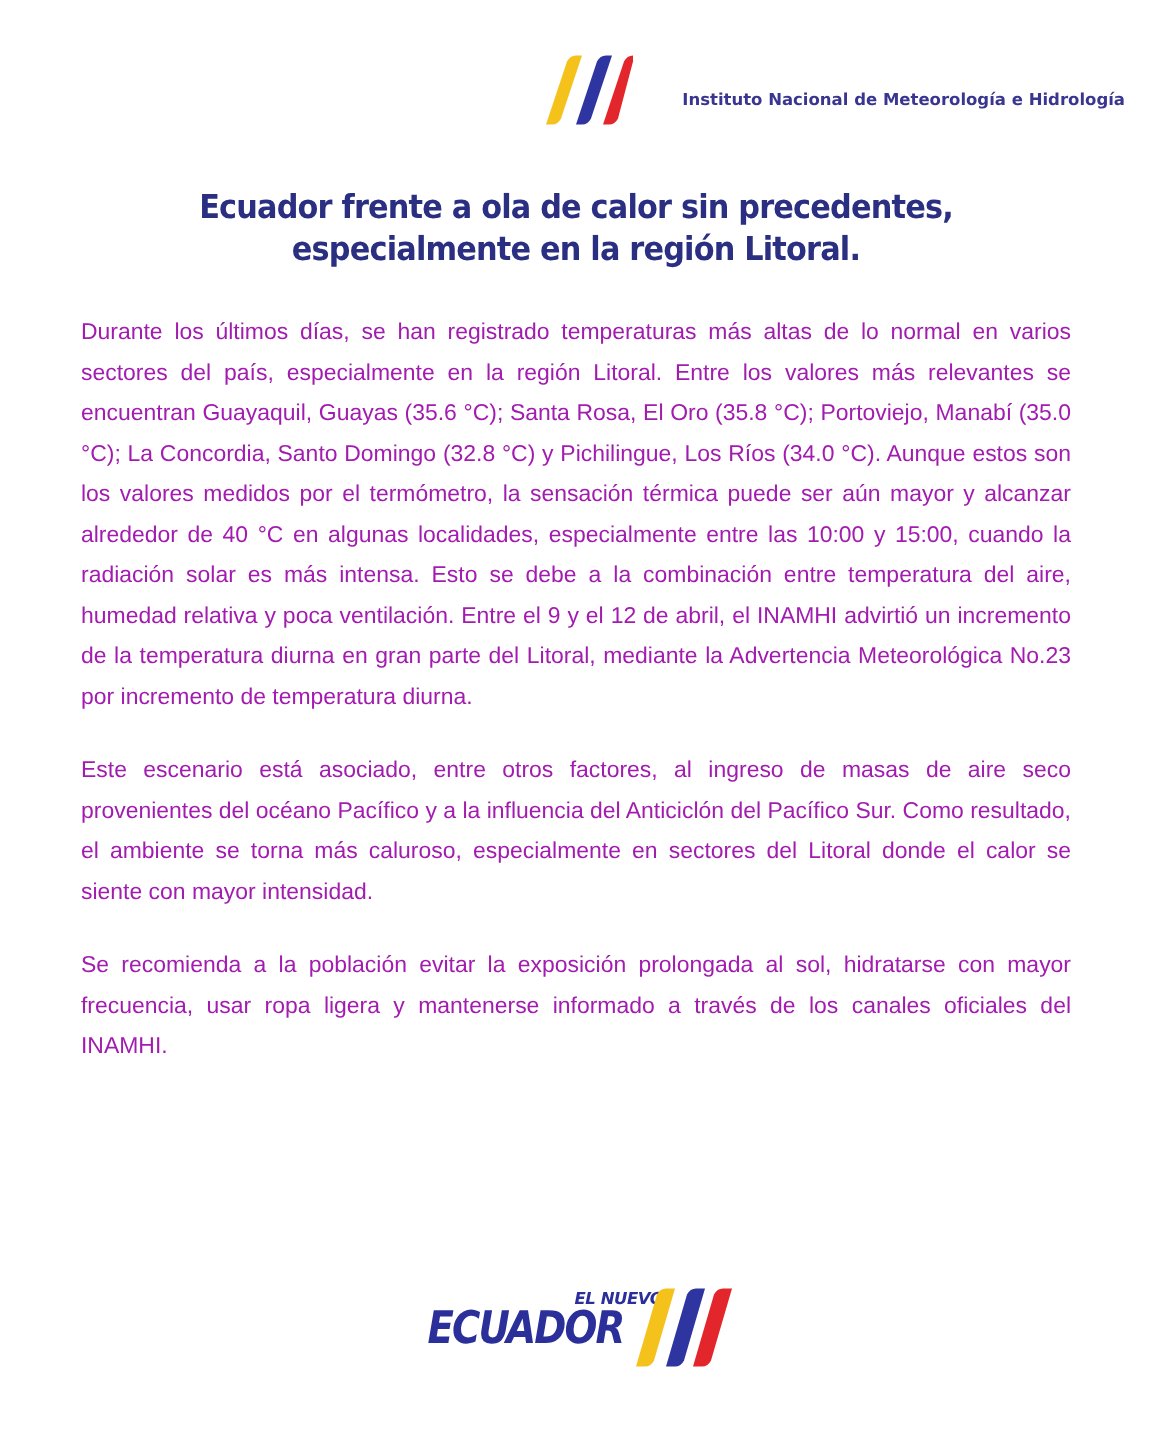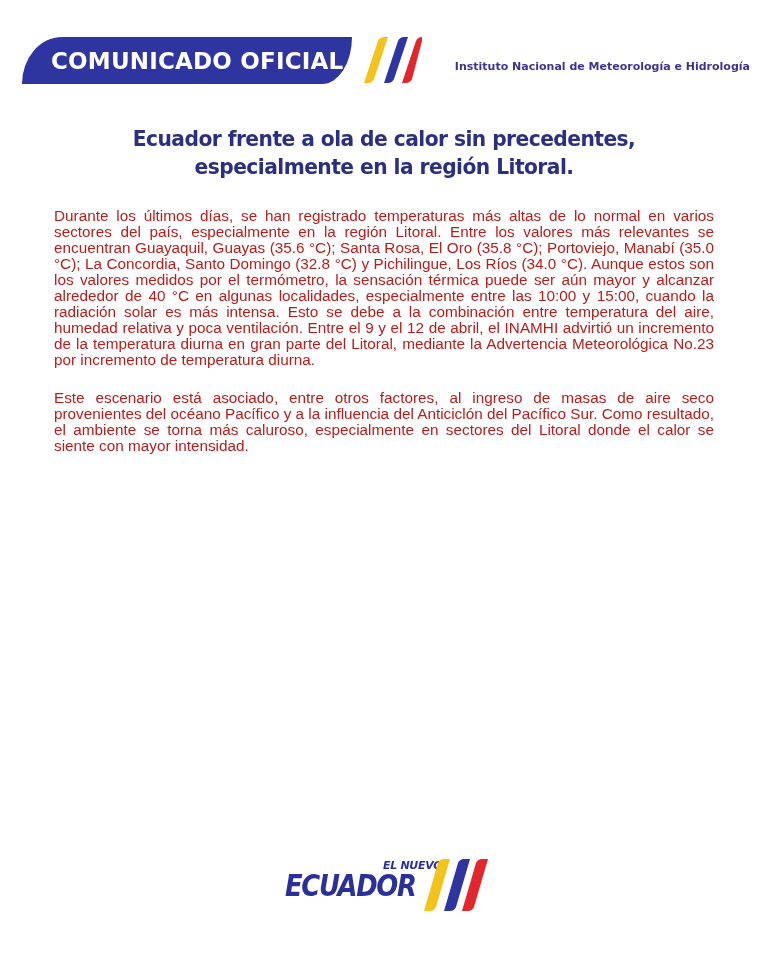--- a/index.html
+++ b/index.html
@@ -26,62 +26,60 @@
 
     .title {
       position: absolute; left: 0; top: 125px; width: 768px; text-align: center;
       color: #2B2F82; font-family: "DejaVu Sans", sans-serif; font-weight: bold;
       font-size: 22px; line-height: 28px; letter-spacing: -0.6px;
       transform: scaleX(0.92); transform-origin: center;
     }
 
     .body {
       position: absolute; left: 54px; top: 208px; width: 660px;
-      color: #b91c1c; font-family: "Liberation Sans", sans-serif; font-size: 15.3px; line-height: 16px;
+      color: #a21caf; font-family: "Liberation Sans", sans-serif; font-size: 15.3px; line-height: 27px;
       text-align: justify;
     }
     .body p { margin: 0 0 22px 0; }
 
     .footer-logo { position: absolute; left: 285px; top: 855px; width: 205px; height: 60px; }
     .logo-small {
       position: absolute; left: 98px; top: 4px; color: #2B2F9A; font-family: "DejaVu Sans", sans-serif;
       font-weight: bold; font-style: italic; font-size: 11px; letter-spacing: -0.3px;
     }
     .logo-big {
       position: absolute; left: 0px; top: 13px; color: #2B2F9A; font-family: "DejaVu Sans", sans-serif;
       font-weight: bold; font-style: italic; font-size: 30px; letter-spacing: -1.5px;
       transform: scaleX(0.86); transform-origin: left;
     }
     .logo-stripes { position: absolute; left: 133px; top: 2px; width: 70px; height: 56px; }
   </style>
 </head>
 <body>
 
 <div class="header">
-  <div class="banner">
-    <span class="banner-text">COMUNICADO OFICIAL</span>
-  </div>
   <svg class="stripes" viewBox="0 0 72 50">
     <path d="M14 48 L28 6 Q30 2 34 2 L38 2 L24 44 Q22 48 18 48 Z" fill="#F4C21B"></path>
     <path d="M34 48 L48 6 Q50 2 54 2 L58 2 L44 44 Q42 48 38 48 Z" fill="#2E35A0"></path>
     <path d="M52 48 L66 6 Q68 2 72 2 L72 6 L62 44 Q60 48 56 48 Z" fill="#E3262B"></path>
   </svg>
   <div class="institute">
     <div>Instituto Nacional de Meteorología e Hidrología</div>
   </div>
 </div>
 
 <div class="title">
   <div>Ecuador frente a ola de calor sin precedentes,</div>
   <div>especialmente en la región Litoral.</div>
 </div>
 
 <div class="body">
   <p>Durante los últimos días, se han registrado temperaturas más altas de lo normal en varios sectores del país, especialmente en la región Litoral. Entre los valores más relevantes se encuentran Guayaquil, Guayas (35.6 °C); Santa Rosa, El Oro (35.8 °C); Portoviejo, Manabí (35.0 °C); La Concordia, Santo Domingo (32.8 °C) y Pichilingue, Los Ríos (34.0 °C). Aunque estos son los valores medidos por el termómetro, la sensación térmica puede ser aún mayor y alcanzar alrededor de 40 °C en algunas localidades, especialmente entre las 10:00 y 15:00, cuando la radiación solar es más intensa. Esto se debe a la combinación entre temperatura del aire, humedad relativa y poca ventilación. Entre el 9 y el 12 de abril, el INAMHI advirtió un incremento de la temperatura diurna en gran parte del Litoral, mediante la Advertencia Meteorológica No.23 por incremento de temperatura diurna.</p>
   <p>Este escenario está asociado, entre otros factores, al ingreso de masas de aire seco provenientes del océano Pacífico y a la influencia del Anticiclón del Pacífico Sur. Como resultado, el ambiente se torna más caluroso, especialmente en sectores del Litoral donde el calor se siente con mayor intensidad.</p>
+  <p>Se recomienda a la población evitar la exposición prolongada al sol, hidratarse con mayor frecuencia, usar ropa ligera y mantenerse informado a través de los canales oficiales del INAMHI.</p>
 </div>
 
 <div class="footer-logo">
   <span class="logo-small">EL NUEVO</span>
   <span class="logo-big">ECUADOR</span>
   <svg class="logo-stripes" viewBox="0 0 70 56">
     <path d="M6 54 L20 6 Q22 2 26 2 L32 2 L18 50 Q16 54 12 54 Z" fill="#F4C21B"></path>
     <path d="M26 54 L40 6 Q42 2 46 2 L52 2 L38 50 Q36 54 32 54 Z" fill="#2E35A0"></path>
     <path d="M44 54 L58 6 Q60 2 64 2 L70 2 L56 50 Q54 54 50 54 Z" fill="#E3262B"></path>
   </svg>

